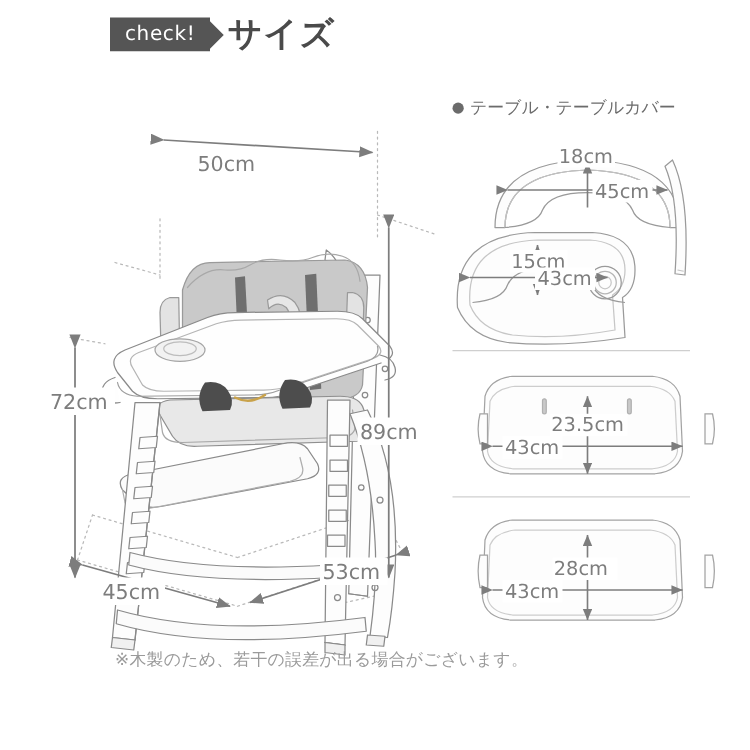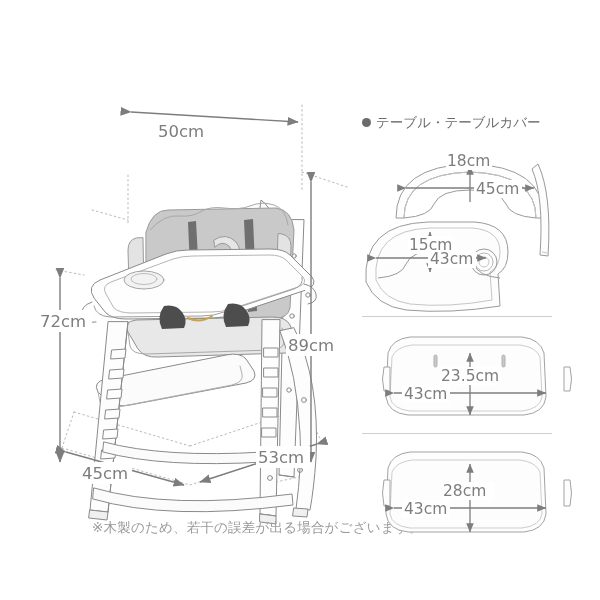--- a/index.html
+++ b/index.html
@@ -34,34 +34,38 @@
 
   .dim{fill:#7d7d7d;font-size:15.5px;font-family:"DejaVu Sans","Liberation Sans",sans-serif;}
   .dim-big{fill:#7d7d7d;font-size:16.5px;font-family:"DejaVu Sans","Liberation Sans",sans-serif;}
 
   .footnote{
     position:absolute;left:92px;top:519px;width:300px;
     font-size:13.5px;color:#9a9a9a;letter-spacing:.2px;white-space:nowrap;
   }
 
   
-  .right-col{position:absolute;left:362px;top:78px;width:232px;margin-top:36px;}
+  .right-col{position:absolute;left:362px;top:78px;width:232px;}
   .sec{position:relative;}
   .sec + .sec{margin-top:0;}
   .divider{height:1px;background:#cfcfcf;width:190px;margin:0 0 12px 0;}
   .sec-head{display:flex;align-items:center;gap:5px;font-size:13.5px;color:#6b6b6b;line-height:1.2;}
   .dot{width:9px;height:9px;border-radius:50%;background:#6b6b6b;display:inline-block;flex:none;}
   .sec-note{font-size:12px;color:#8f8f8f;margin-top:4px;letter-spacing:.2px;}
   .sec-fig{margin-top:2px;}
 </style>
 </head>
 <body>
 
 <div class="page">
 
+  <div class="header">
+    <div class="badge">check!</div>
+    <div class="title">サイズ</div>
+  </div>
 
   <div class="main-panel">
     <svg class="main-svg" width="320" height="470" viewBox="0 0 320 470">
       <defs>
         <marker id="ar" markerWidth="9" markerHeight="9" refX="7.5" refY="3.2" orient="auto">
           <path d="M0,0 L8,3.2 L0,6.4 z" fill="#7d7d7d"></path>
         </marker>
         <marker id="arS" markerWidth="8" markerHeight="8" refX="6.8" refY="2.9" orient="auto">
           <path d="M0,0 L7,2.9 L0,5.8 z" fill="#7d7d7d"></path>
         </marker>

